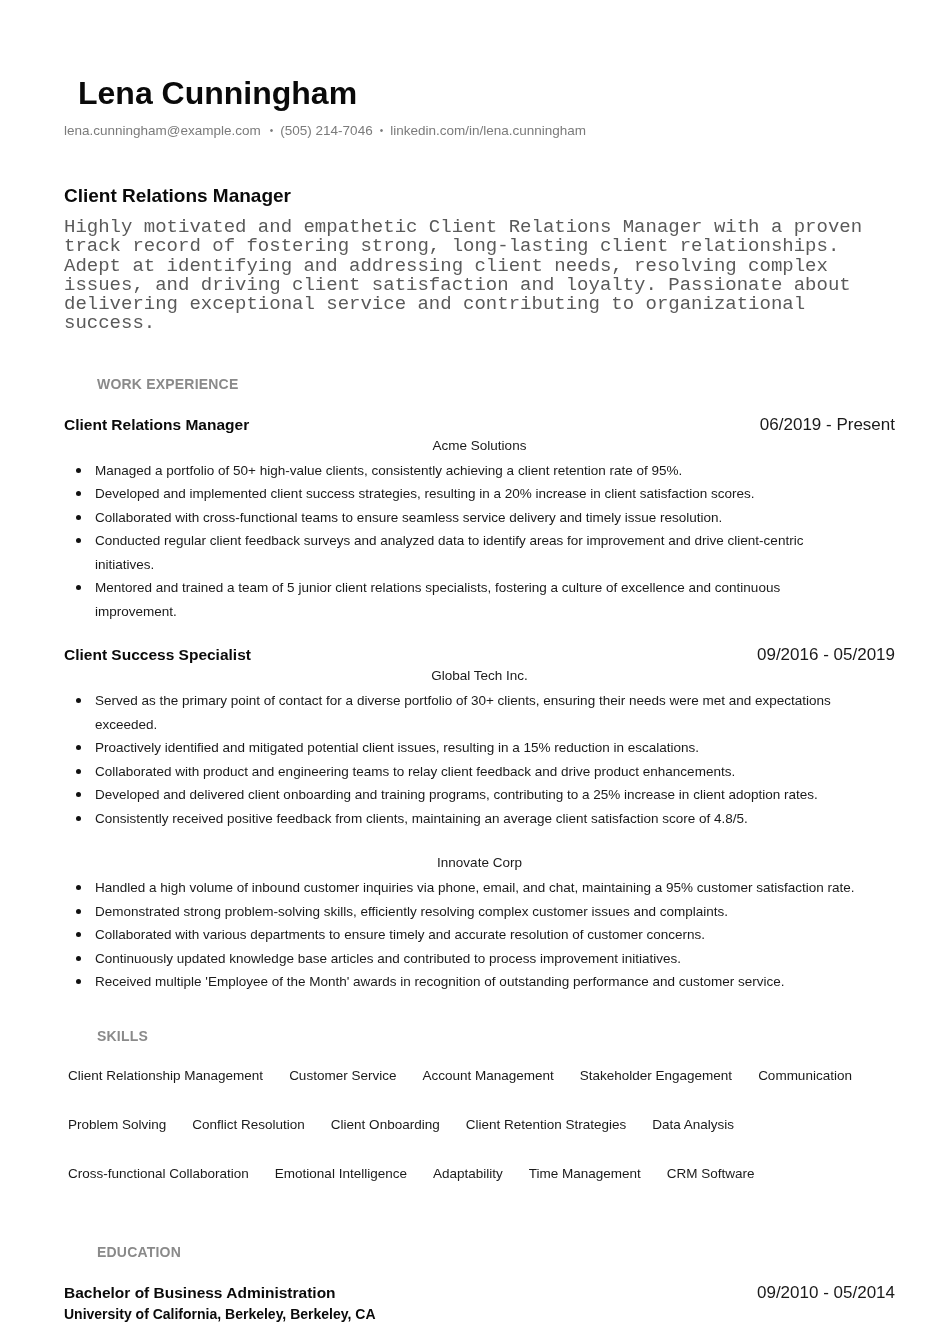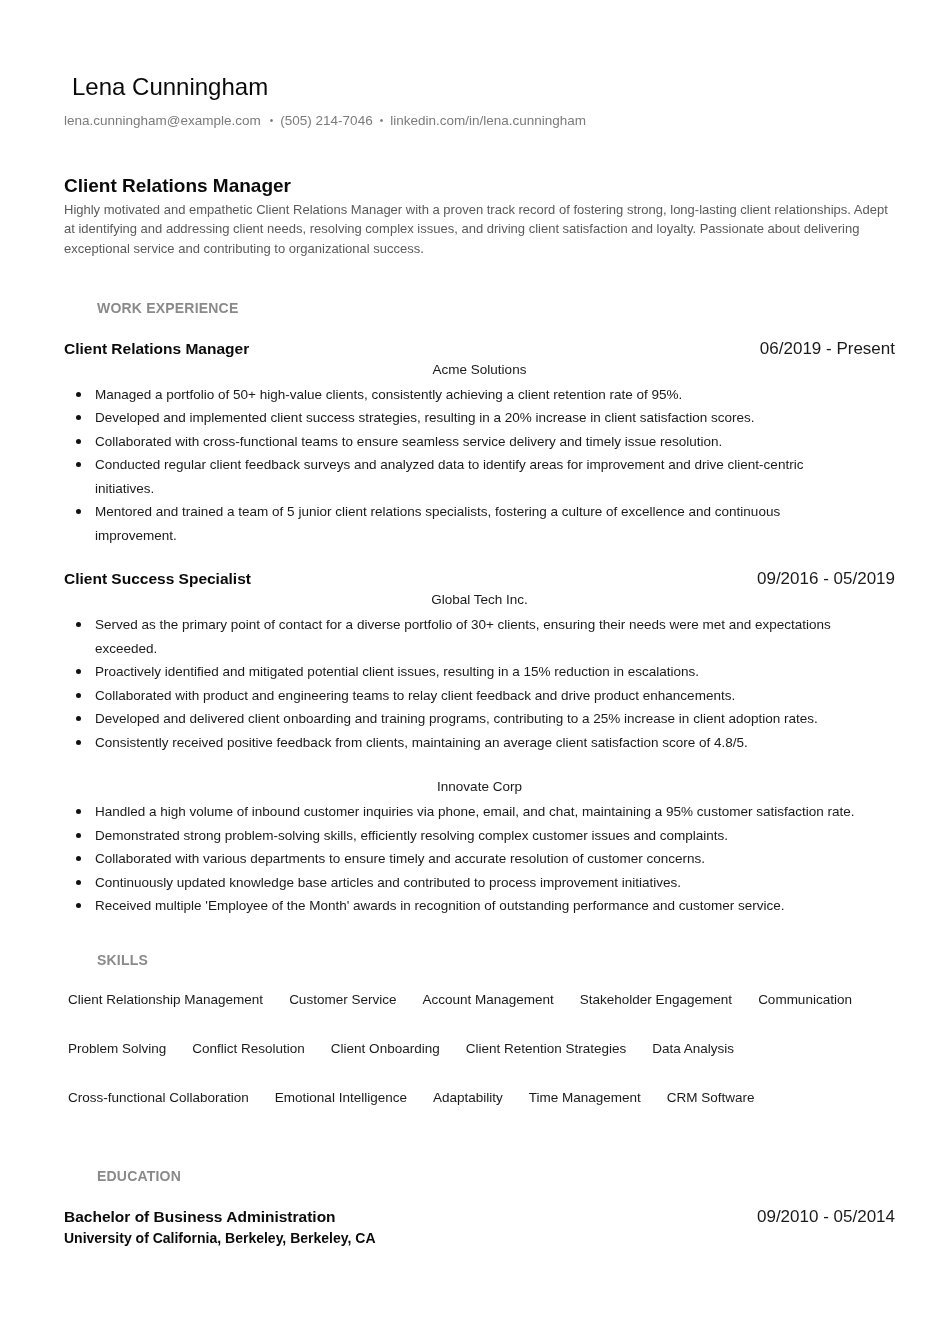--- a/index.html
+++ b/index.html
@@ -14,24 +14,24 @@
     font-family: "Liberation Sans", "DejaVu Sans", sans-serif;
     color: #111111;
   }
   .page {
     position: relative;
     padding: 64px 45px 0 64px;
     box-sizing: border-box;
     width: 940px;
   }
   .name {
-    font-size: 24px;
-    font-weight: normal;
+    font-size: 32px;
+    font-weight: bold;
     line-height: 30px;
-    margin: 8px;
+    margin: 14px;
     color: #0a0a0a;
   }
   .contact {
     margin-top: 10px;
     font-size: 13.5px;
     line-height: 18px;
     color: #7b7b7b;
     display: flex;
     align-items: center;
   }
@@ -46,25 +46,26 @@
     color: #7b7b7b;
   }
   .headline {
     margin-top: 44px;
     font-size: 19px;
     font-weight: bold;
     line-height: 24px;
     color: #0a0a0a;
   }
   .summary {
-    margin-top: 2px;
-    font-size: 13px;
+    margin-top: 10px;
+    font-size: 19px;
     line-height: 19.3px;
     color: #5a5a5a;
     width: 825px;
+    font-family: Liberation Mono, monospace;
   }
   .section-title {
     font-size: 14px;
     font-weight: bold;
     color: #8a8a8a;
     letter-spacing: 0.2px;
     line-height: 14px;
     margin-left: 33px;
   }
   .sec-work { margin-top: 43px; }

